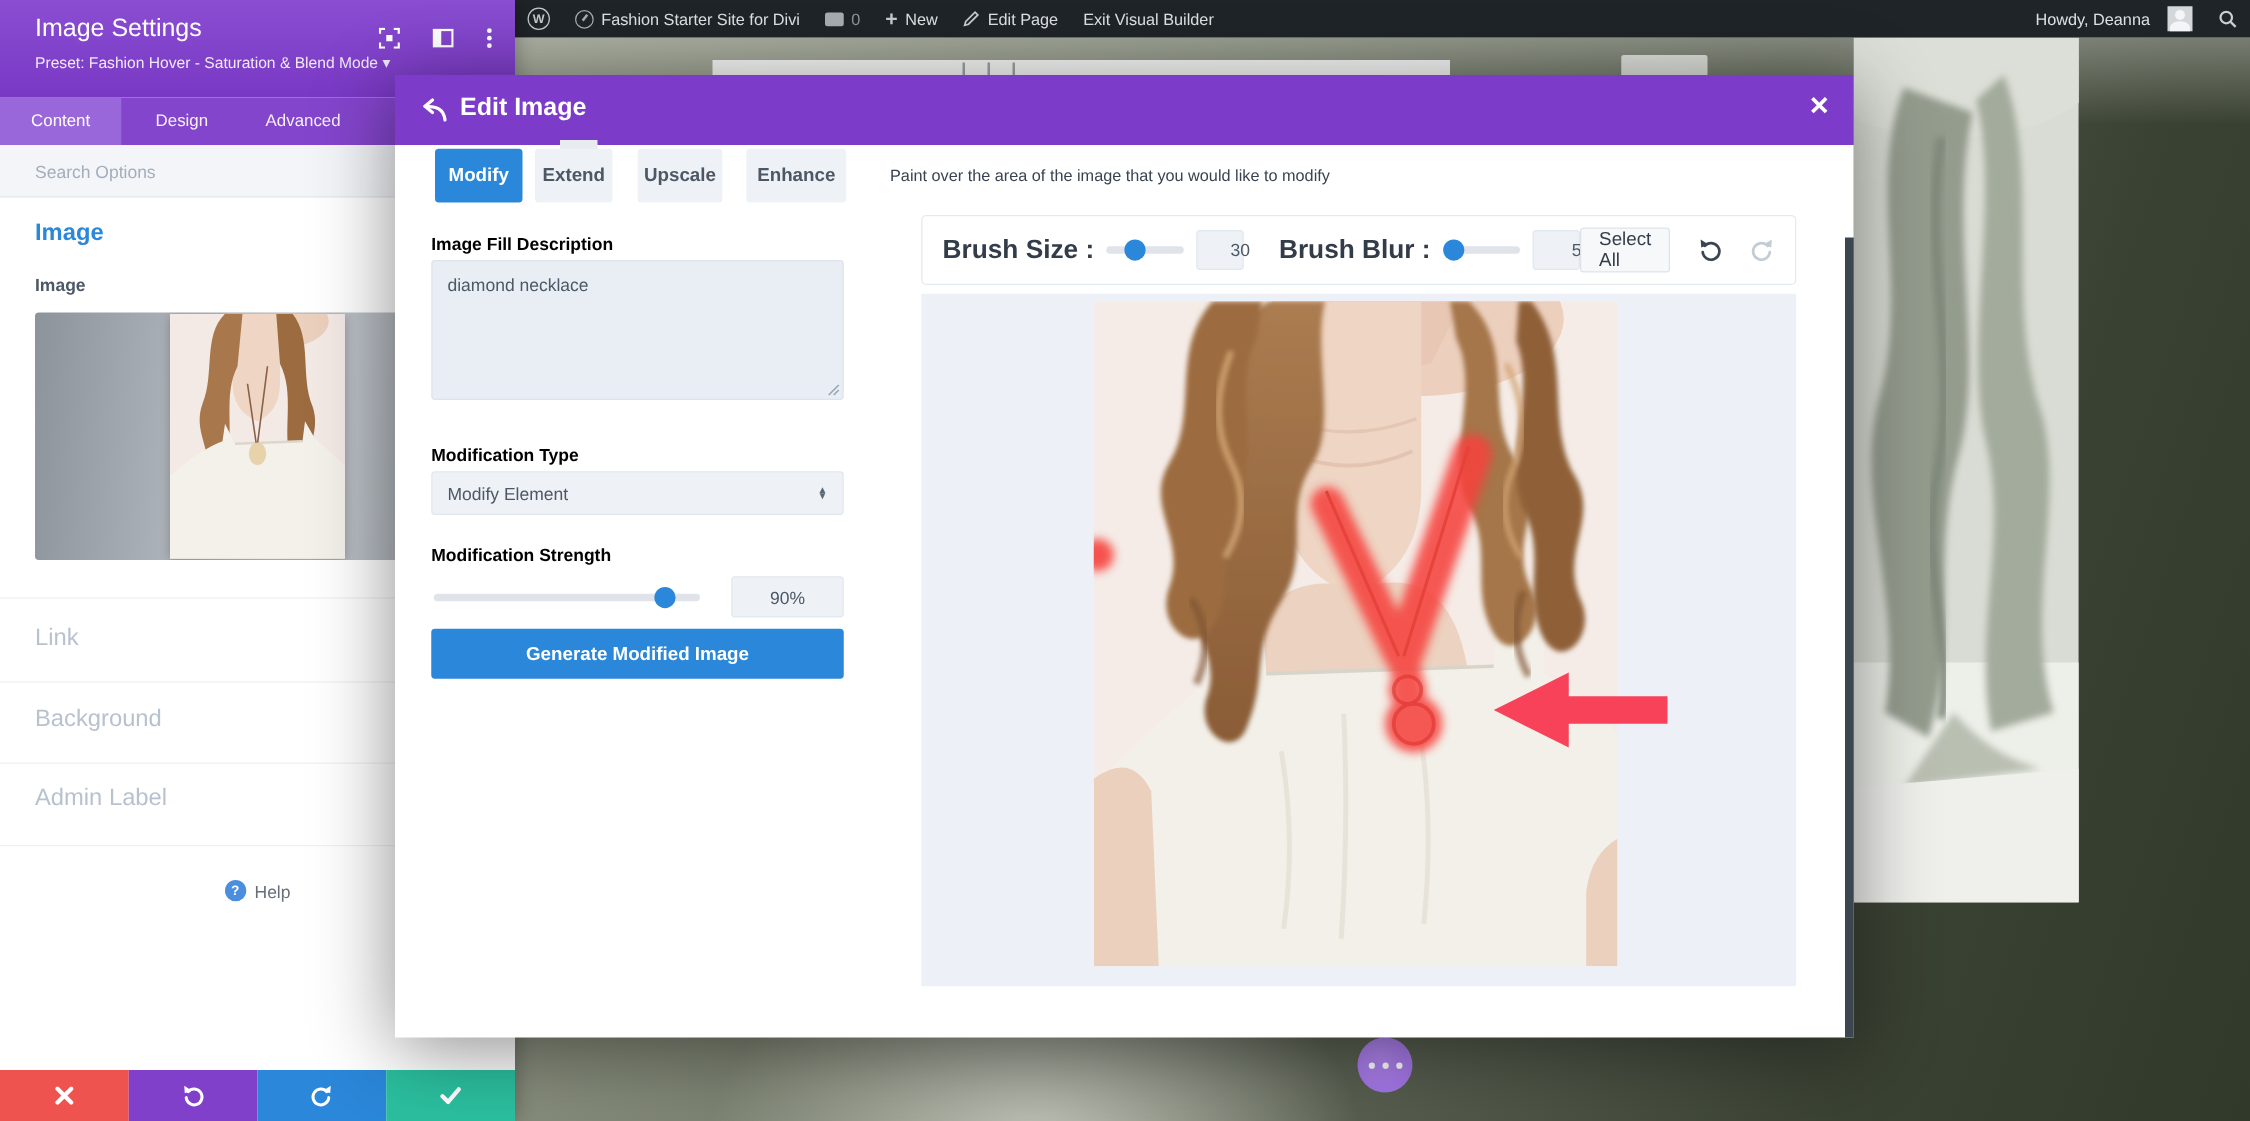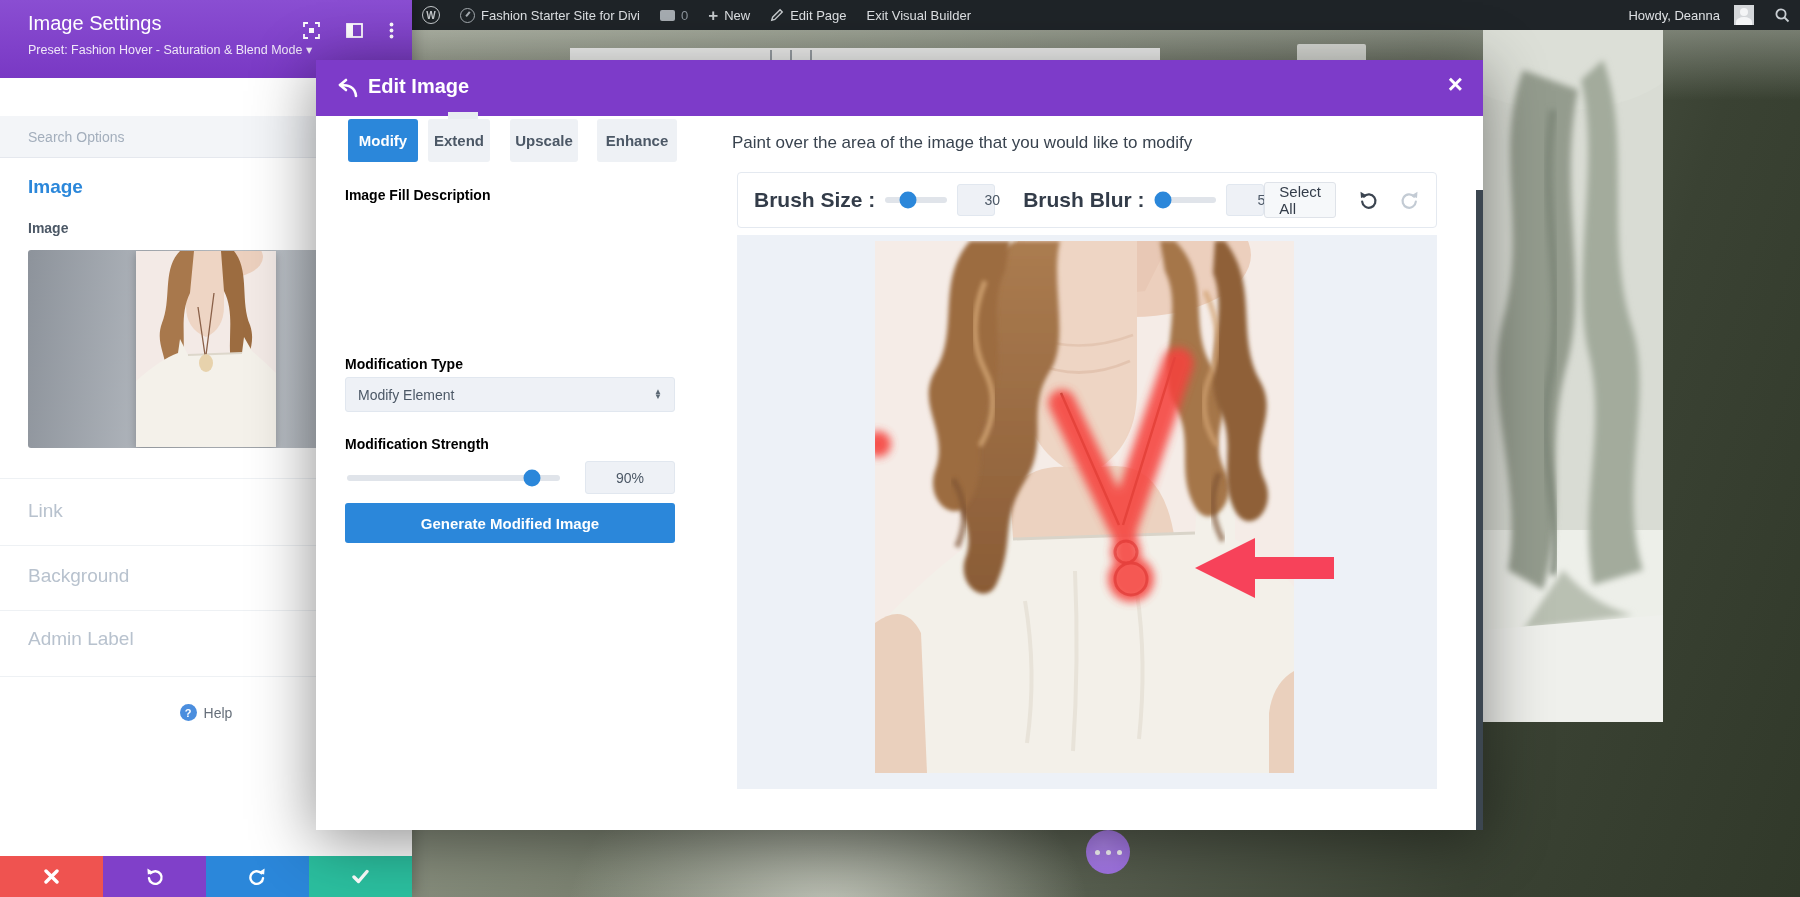--- a/index.html
+++ b/index.html
@@ -90,21 +90,21 @@
   .fill-area textarea { width:100%; height:100%; background:transparent; border:0; outline:none; resize:none; padding:11px 12px; font-size:14px; color:#4c5866; font-family:"Liberation Sans",sans-serif; }
   .rs-handle { right:2px; bottom:2px; }
   .m-select { left:29px; top:317px; width:330px; height:35px; background:#eef1f6; border:1px solid #e1e7ef; border-radius:3px; display:flex; align-items:center; padding:0 12px; font-size:14px; color:#4c5866; cursor:pointer; }
   .sel-arrows { margin-left:auto; display:flex; flex-direction:column; line-height:.62; font-size:8px; color:#5b6874; }
   .slider-track { background:#e0e4ea; border-radius:3px; position:relative; cursor:pointer; }
   .slider-thumb { position:absolute; width:17px; height:17px; border-radius:50%; background:#2b87da; top:50%; transform:translate(-50%,-50%); cursor:grab; }
   .st-strength { left:31px; top:415px; width:213px; height:6px; }
   .val-box { background:#eef1f6; border:1px solid #e1e7ef; border-radius:3px; display:flex; align-items:center; justify-content:center; font-size:14px; color:#4c5866; cursor:text; }
   .vb-strength { left:269px; top:401px; width:90px; height:33px; }
   .gen-btn { left:29px; top:443px; width:330px; height:40px; background:#2b87da; border-radius:3px; color:#fff; font-size:15px; font-weight:bold; display:flex; align-items:center; justify-content:center; cursor:pointer; }
-  .paint-instr { left:416px; top:73px; font-size:17px; color:#39434f; }
+  .paint-instr { left:396px; top:73px; font-size:13px; color:#39434f; }
   .brush-bar { left:421px; top:112px; width:700px; height:56px; background:#fff; border:1px solid #e4e9f0; border-radius:4px; display:flex; align-items:center; padding:0 16px; }
   .bb-label { font-size:21px; font-weight:bold; color:#333c49; white-space:nowrap; }
   .bb-track { width:96px; height:6px; margin:0 10px; }
   .bb-box { width:38px; height:32px;padding-left:32px; }
   .select-all { margin-left:auto; height:36px; padding:0 14px; background:#f6f8fa; border:1px solid #dfe3e9; border-radius:3px; display:flex; align-items:center; font-size:15px; color:#333c49; cursor:pointer; }
   .bb-icon { margin-left:22px; cursor:pointer; display:flex; }
   .canvas { left:421px; top:175px; width:700px; height:554px; background:#edf1f7; }
   .canvas-photo { left:138px; top:6px; width:419px; height:532px; cursor:crosshair; }
   .m-scrollbar { left:1160px; top:130px; width:7px; height:640px; background:#3c4650; cursor:pointer; }
 </style>
@@ -195,20 +195,25 @@
             <rect x="1" y="2" width="15" height="13" fill="none" stroke="#fff" stroke-width="1.8"></rect>
             <rect x="1" y="2" width="6" height="13" fill="#fff"></rect>
           </svg>
         <svg width="5" height="17" viewBox="0 0 5 17">
             <circle cx="2.5" cy="2.5" r="1.9" fill="#fff"></circle>
             <circle cx="2.5" cy="8.5" r="1.9" fill="#fff"></circle>
             <circle cx="2.5" cy="14.5" r="1.9" fill="#fff"></circle>
           </svg>
       </div>
     </div>
+    <div class="abs panel-tabs">
+      <div class="panel-tab active">Content</div>
+      <div class="panel-tab">Design</div>
+      <div class="panel-tab">Advanced</div>
+    </div>
     <div class="abs panel-search">
       <input type="text" placeholder="Search Options" style="">
     </div>
     <div class="abs sec-heading">Image</div>
     <div class="abs img-label">Image</div>
     <div class="abs thumb-box">
       <div class="abs thumb-photo">
         <svg width="140" height="196" viewBox="0 0 140 196">
           <rect width="140" height="196" fill="#f3eae6"></rect>
           <ellipse cx="85" cy="6" rx="42" ry="22" fill="#ecd0be"></ellipse>
@@ -269,20 +274,26 @@
       <div class="abs m-close">×</div>
     </div>
 
     <div class="abs tab-notch"></div>
     <div class="abs m-tab active" style="left:32px; width:70px">Modify</div>
     <div class="abs m-tab" style="left:112px; width:62px">Extend</div>
     <div class="abs m-tab" style="left:194px; width:68px">Upscale</div>
     <div class="abs m-tab" style="left:281px; width:80px">Enhance</div>
 
     <div class="abs f-label" style="top:127px">Image Fill Description</div>
+    <div class="abs fill-area">
+      <textarea style="">diamond necklace</textarea>
+      <svg class="abs rs-handle" width="10" height="10" viewBox="0 0 10 10">
+          <path d="M9 1 L1 9 M9 5 L5 9" stroke="#9aa7b8" stroke-width="1.4"></path>
+        </svg>
+    </div>
     <div class="abs f-label" style="top:296px">Modification Type</div>
     <div class="abs m-select">
       <span>Modify Element</span>
       <span class="sel-arrows">
           <span>▲</span>
           <span>▼</span>
         </span>
     </div>
     <div class="abs f-label" style="top:376px">Modification Strength</div>
     <div class="abs slider-track st-strength">

